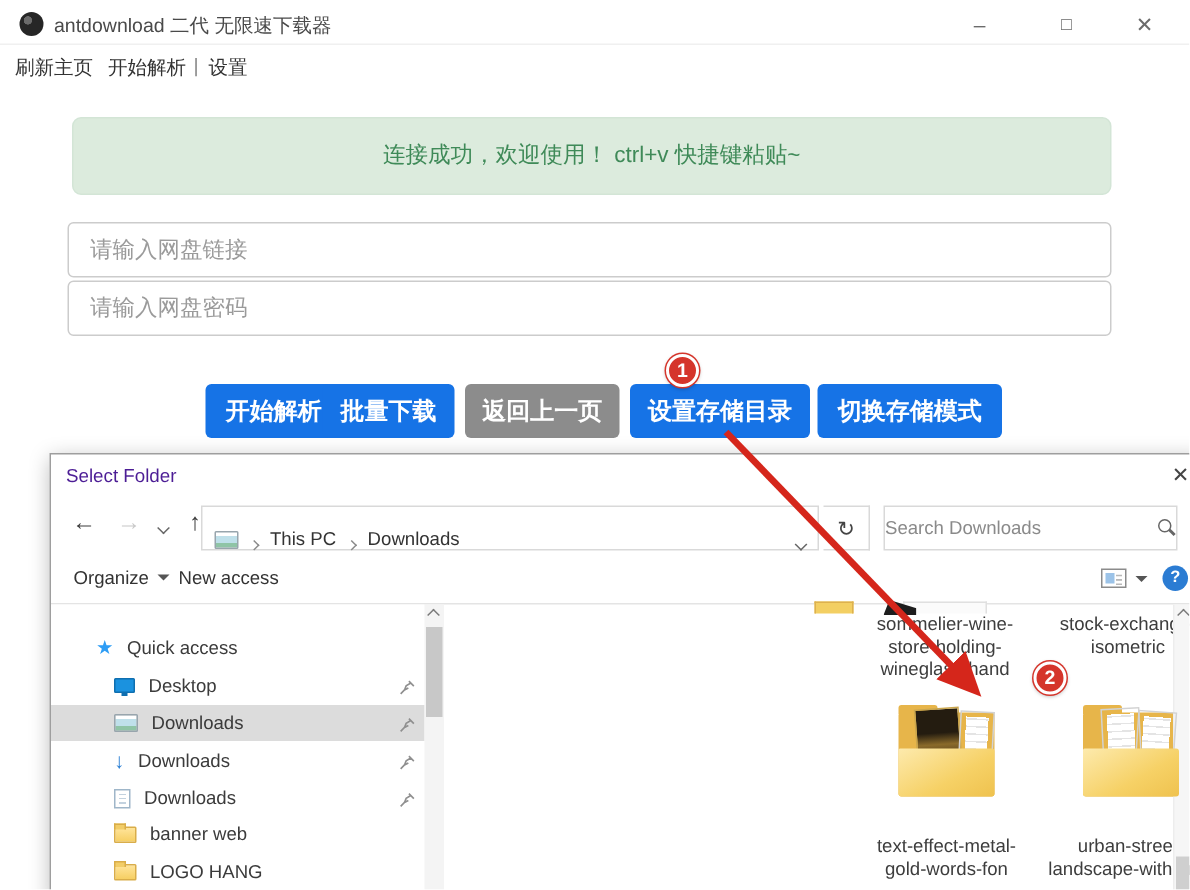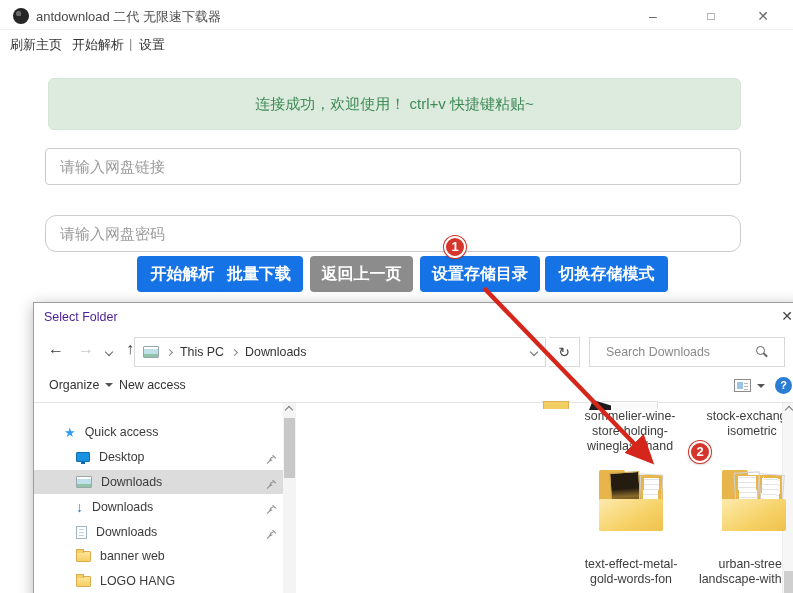--- a/index.html
+++ b/index.html
@@ -18,21 +18,21 @@
   .menubar { position:absolute; left:0; top:31px; width:793px; height:26px; background:#fff; }
   .menu-item { position:absolute; top:5px; font-size:13px; color:#333; }
   .m0 { left:10px; } .m1 { left:72px; } .msep { left:129px; color:#888; } .m3 { left:139px; }
 
   .banner { position:absolute; left:48px; top:78px; width:693px; height:52px; background:#dcebdd; border:1px solid #d3e5d6;
             border-radius:6px; text-align:center; line-height:50px; font-size:15px; color:#3f8a58; }
 
   .field { position:absolute; left:45px; width:696px; height:37px; border:1px solid #ccc; border-radius:4px;
            padding:0 14px; font-size:15px; color:#4d7c0f; background:#fff; outline:none; font-family:inherit; }
   .field::placeholder { color:#9b9b9b; }
-  .f1 { top:148px; } .f2 { top:215px;border-radius:11px; }
+  .f1 { top:148px; } .f2 { top:187px; }
 
   .btn { position:absolute; top:256px; height:36px; border:none; border-radius:4px; color:#fff; font-size:16px;
          font-weight:600; font-family:inherit; cursor:pointer; }
   .btn-blue { background:#1673e6; } .btn-gray { background:#8c8c8c; }
   .b0 { left:117px; width:91px;margin-left:20px; } .b1 { left:215px; width:88px; } .b2 { left:310px; width:103px; }
   .b3 { left:420px; width:120px; } .b4 { left:545px; width:123px; }
 
   
   .dialog { position:absolute; left:33px; top:302px; width:770px; height:300px; background:#fff;
             border:1px solid #9e9e9e; box-shadow:0 3px 14px rgba(0,0,0,.28); z-index:10; }
@@ -41,28 +41,28 @@
 
   .navrow { position:absolute; left:0; top:30px; width:770px; height:36px; }
   .nav-ic { position:absolute; top:7px; font-size:16px; }
   .nav-back { left:14px; color:#3c3c3c; } .nav-fwd { left:44px; color:#c9c9c9; }
   .nav-chev { position:absolute; left:72px; top:16px; }
   .nav-up { left:92px; color:#3c3c3c; }
   .chevD { display:inline-block; width:6px; height:6px; border-right:1.4px solid #666; border-bottom:1.4px solid #666; transform:rotate(45deg); }
   .chevR { display:inline-block; width:5px; height:5px; border-top:1.4px solid #8a8a8a; border-right:1.4px solid #8a8a8a; transform:rotate(45deg); }
 
   .addrbox { position:absolute; left:100px; top:4px; width:412px; height:30px; border:1px solid #d9d9d9; background:#fff;
-             display:flex; align-items:center; padding:0 8px; gap:8px; font-size:12.4px; color:#333; }
+             display:flex; align-items:flex-end; padding:0 8px; gap:8px; font-size:12.4px; color:#333; }
   .ic-pic { width:16px; height:12px; border:1px solid #98a5ad; border-radius:1px;
             background:linear-gradient(180deg,#ffffff 0 22%, #bfe0ea 22% 68%, #8fc4a6 68%); }
   .addr-spacer { flex:1; }
   .refreshbox { position:absolute; left:515px; top:4px; width:31px; height:30px; border:1px solid #d9d9d9; border-left:none;
                 text-align:center; line-height:28px; font-size:14px; color:#444; background:#fff; }
   .searchbox { position:absolute; left:555px; top:4px; width:196px; height:30px; border:1px solid #d9d9d9; background:#fff;
-               display:flex; align-items:center; padding:0 16px; }
+               display:flex; align-items:center; padding:0 0; }
   .search-ph { flex:1; font-size:12.4px; color:#8a8a8a; }
   .mag { position:relative; width:12px; height:12px; }
   .mag::before { content:""; position:absolute; left:0; top:0; width:7px; height:7px; border:1.5px solid #666; border-radius:50%; }
   .mag::after { content:""; position:absolute; left:7px; top:8px; width:5px; height:1.5px; background:#666; transform:rotate(45deg); }
 
   .toolbar { position:absolute; left:0; top:66px; width:770px; height:34px; border-bottom:1px solid #e4e4e4; }
   .tb-item { position:absolute; top:9px; font-size:12.4px; color:#333; display:flex; align-items:center; gap:6px; }
   .tb-organize { left:15px; } .tb-newfolder { left:85px; }
   .caret { width:0; height:0; border-left:4px solid transparent; border-right:4px solid transparent; border-top:4px solid #555; }
   .ic-view { position:absolute; left:700px; top:10px; width:17px; height:13px; border:1px solid #8b8b8b; background:#fff; }

